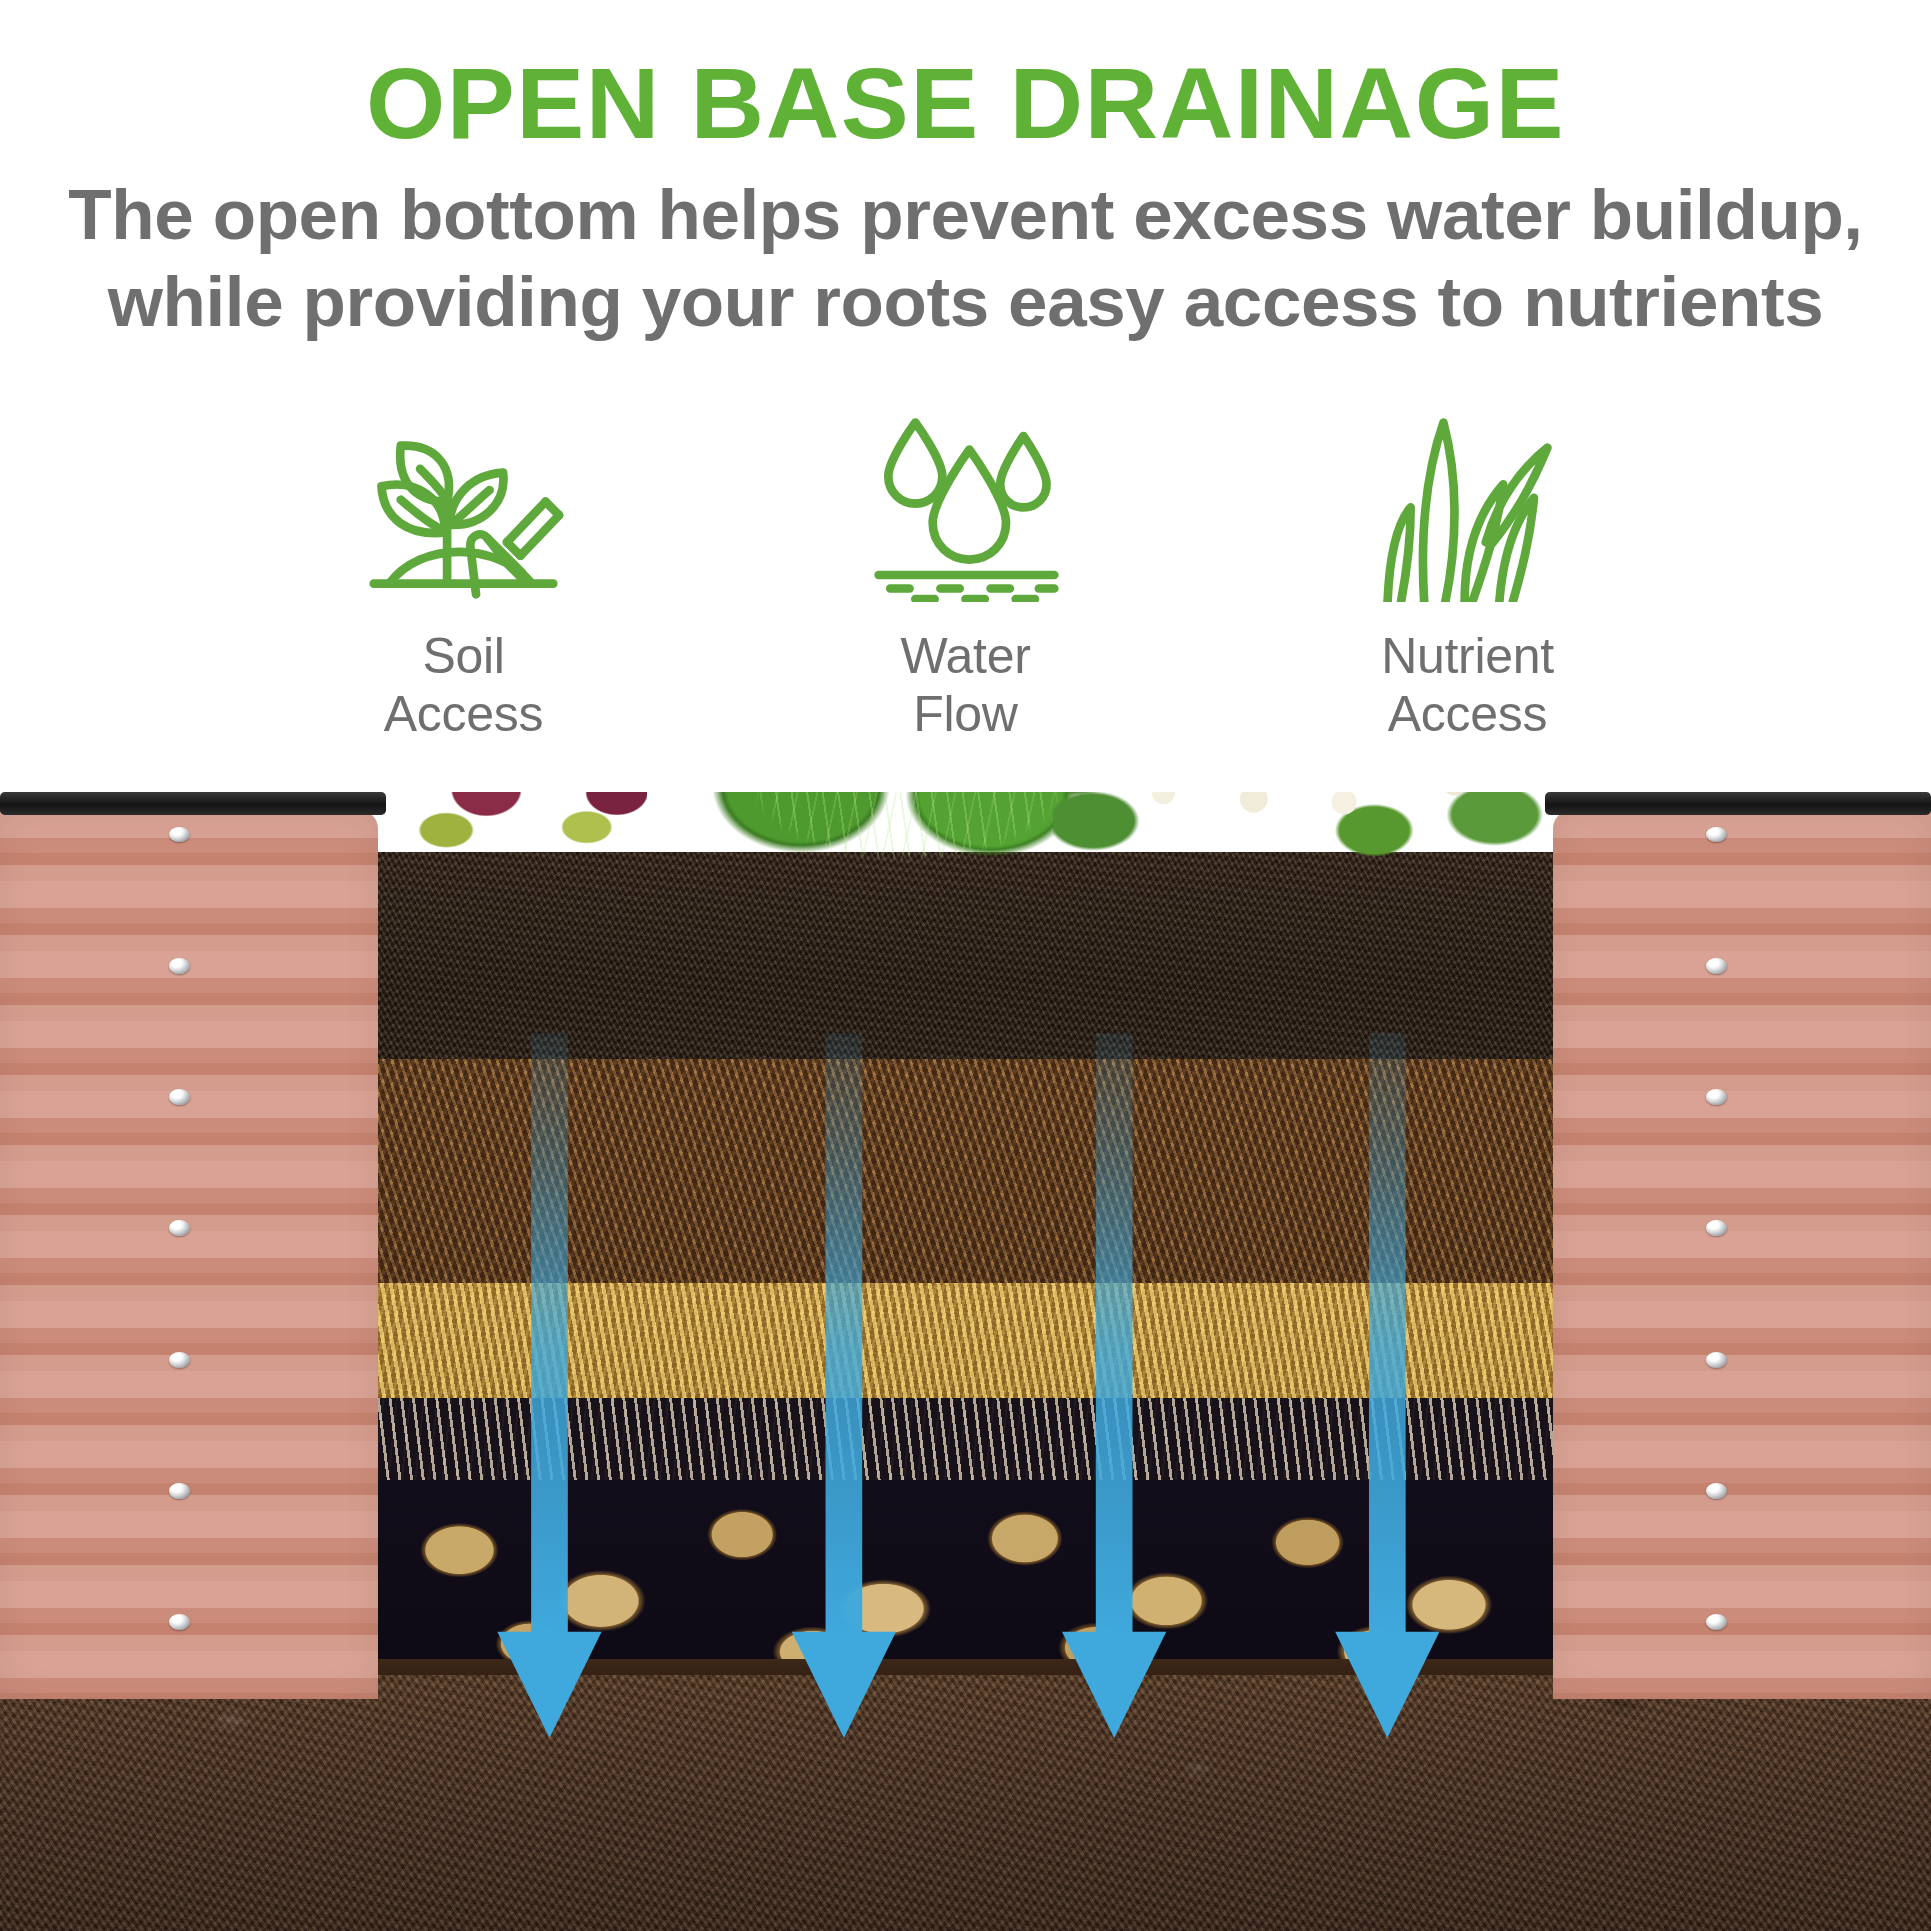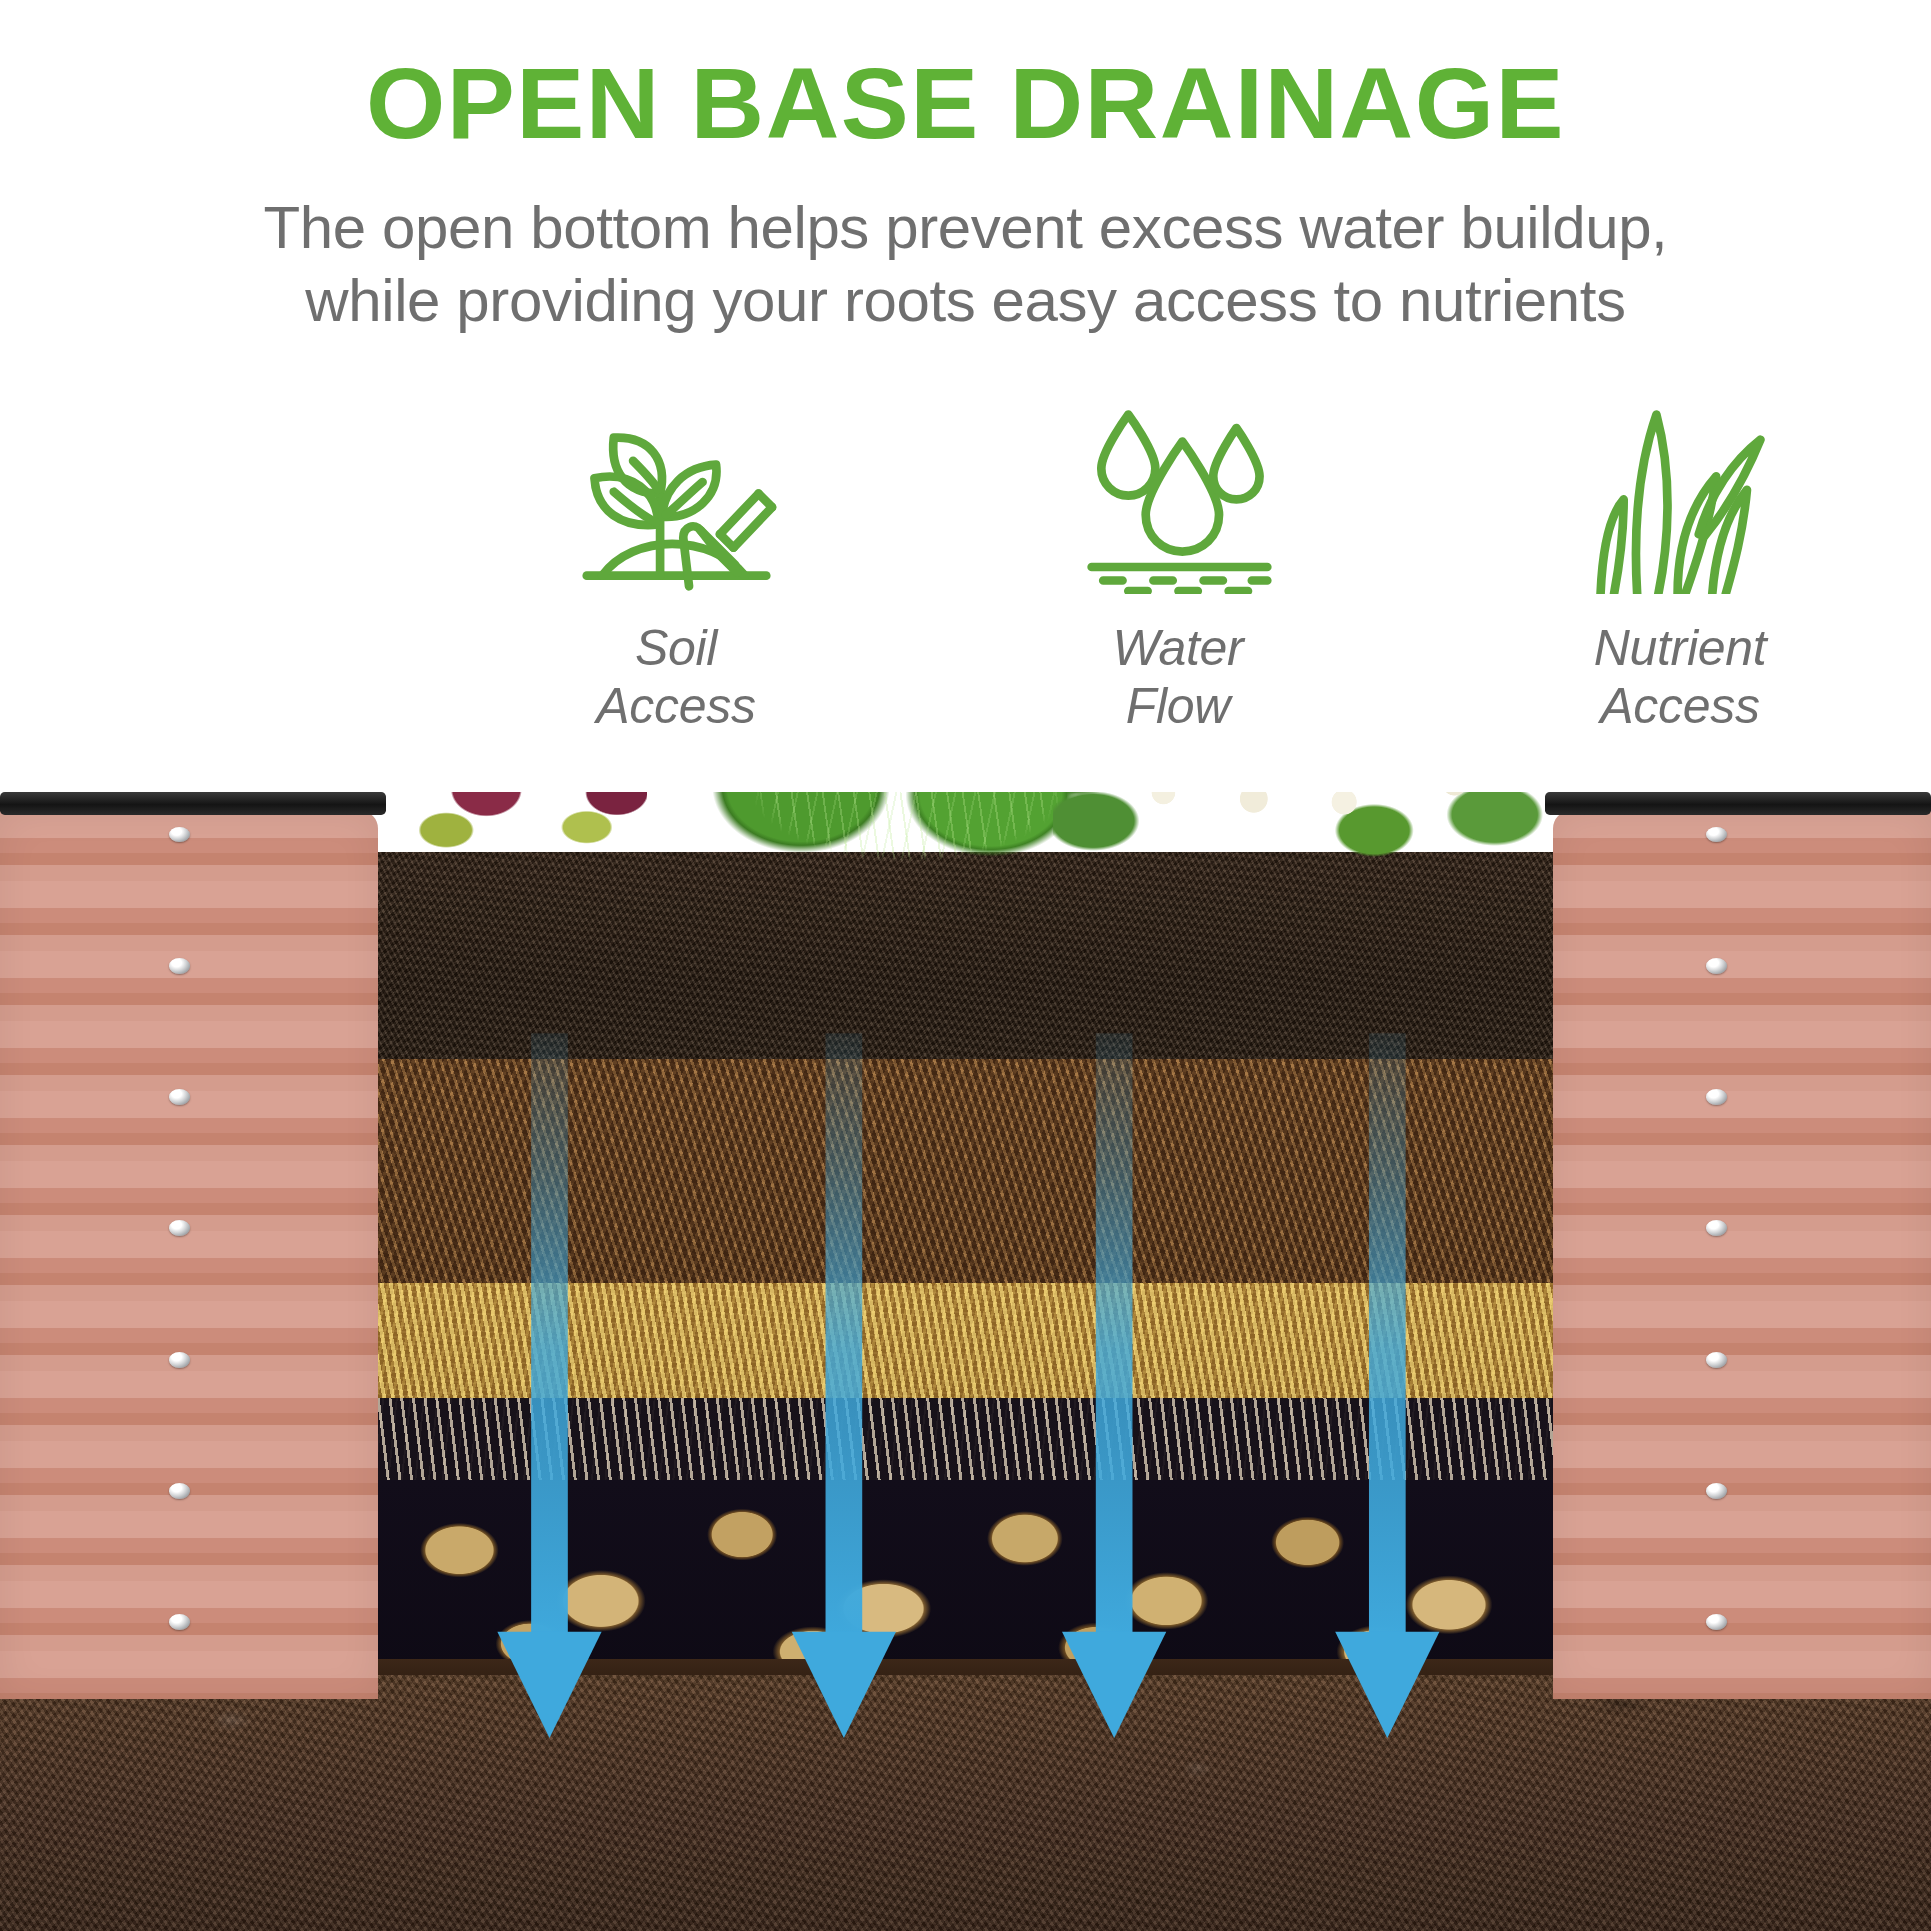--- a/index.html
+++ b/index.html
@@ -18,37 +18,36 @@
     font-family:"Liberation Sans", sans-serif;
     font-size:100px;
     font-weight:bold;
     letter-spacing:1.4px;
     color:#5FB236;
     line-height:1.06;
     transform:scaleX(1.02);
   }
 
   .subtitle {
-    margin-top:35px;
-    font-size:60px;
-    font-weight:400;
+    margin-top:16px;
+    font-size:71px;
+    font-weight:700;
     color:#6F6F6F;
     line-height:1.22;
     letter-spacing:-0.4px;
   }
   .subtitle .ln { display:block; }
 
   
   .features {
     margin-top:54px;
     width:1931px;
     display:flex;
-    justify-content:flex-end;
+    justify-content:center;
     align-items:flex-start;
-    font-style:italic;
   }
   .feature {
     width:502px;
     display:flex;
     flex-direction:column;
     align-items:center;
   }
   .feature-icon {
     height:203px;
     display:flex;

